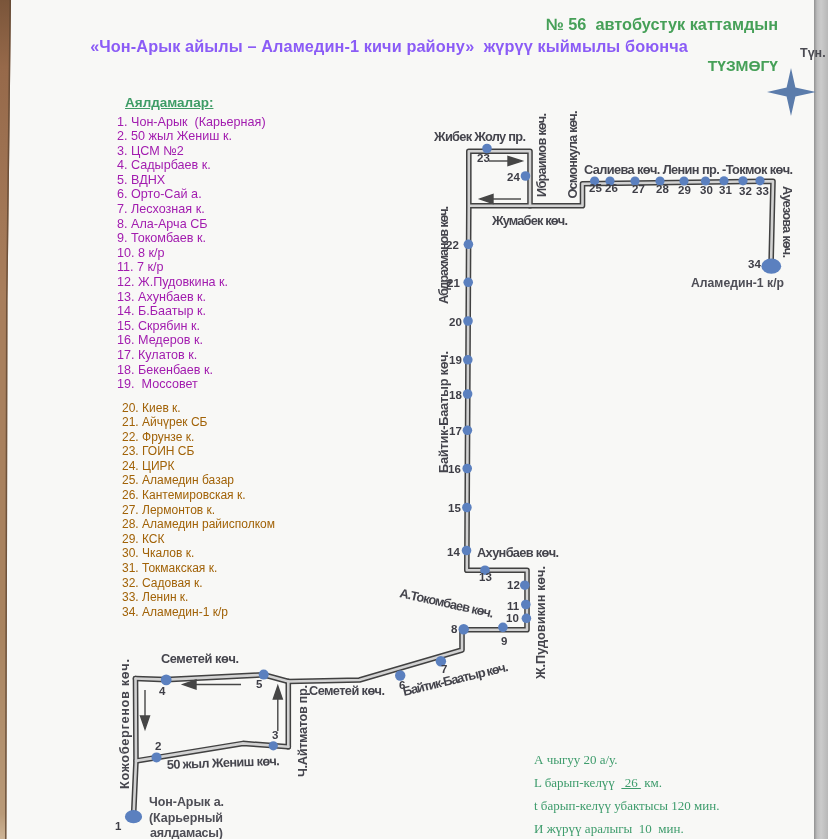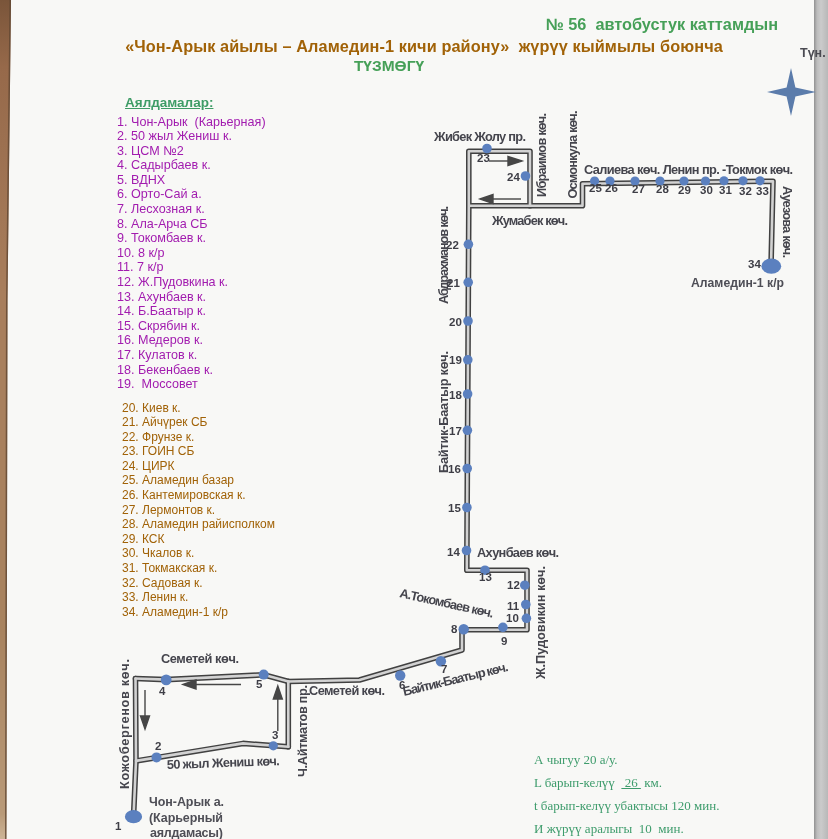--- a/index.html
+++ b/index.html
@@ -25,23 +25,23 @@
     </linearGradient>
   </defs>
   <polygon points="0,0 11,0 7.5,300 6.5,839 0,839" fill="url(#woodg)"></polygon>
   <polygon points="11,0 7.5,300 6.5,839 5,839 6,300 9.5,0" fill="#5f4632" opacity="0.8"></polygon>
 </svg>
 
 <div class="abs" style="left:814px;top:0;width:14px;height:839px;background:linear-gradient(90deg,#919191 0,#bcbcbc 3px,#cbcbcb 7px,#b8b8b8 14px);"></div>
 
 <div class="abs" style="left:0;top:15px;width:778px;text-align:right;color:#46a058;font-size:16.3px;font-weight:bold;">№ 56&nbsp; автобустук каттамдын</div>
 
-<div class="abs" style="left:0;top:37px;width:778px;text-align:center;color:#a16207;font-size:16.3px;font-weight:bold;letter-spacing:0.1px;padding-left:35px;">«Чон-Арык айылы – Аламедин-1 кичи району»&nbsp; жүрүү кыймылы боюнча</div>
-
-<div class="abs" style="left:0;top:57px;width:778px;text-align:center;color:#46a058;font-size:15.5px;font-weight:bold;">ТҮЗМӨГҮ</div>
+<div class="abs" style="left:0;top:37px;width:778px;text-align:center;color:#8b5cf6;font-size:16.3px;font-weight:bold;letter-spacing:0.1px;">«Чон-Арык айылы – Аламедин-1 кичи району»&nbsp; жүрүү кыймылы боюнча</div>
+
+<div class="abs" style="left:0;top:57px;width:778px;text-align:right;color:#46a058;font-size:15.5px;font-weight:bold;">ТҮЗМӨГҮ</div>
 
 <div class="abs" style="left:800px;top:46px;color:#4b4b52;font-size:12.5px;font-weight:bold;">Түн.</div>
 
 <div class="abs" style="left:117px;top:95px;color:#3e9c66;font-size:13.5px;font-weight:bold;text-decoration:underline;margin-left:8px;">Аялдамалар:</div>
 
 <div class="abs" style="left:117px;top:114.5px;color:#a21caf;font-size:12.6px;line-height:14.6px;white-space:pre;">1. Чон-Арык  (Карьерная)
 2. 50 жыл Жениш к.
 3. ЦСМ №2
 4. Садырбаев к.
 5. ВДНХ

